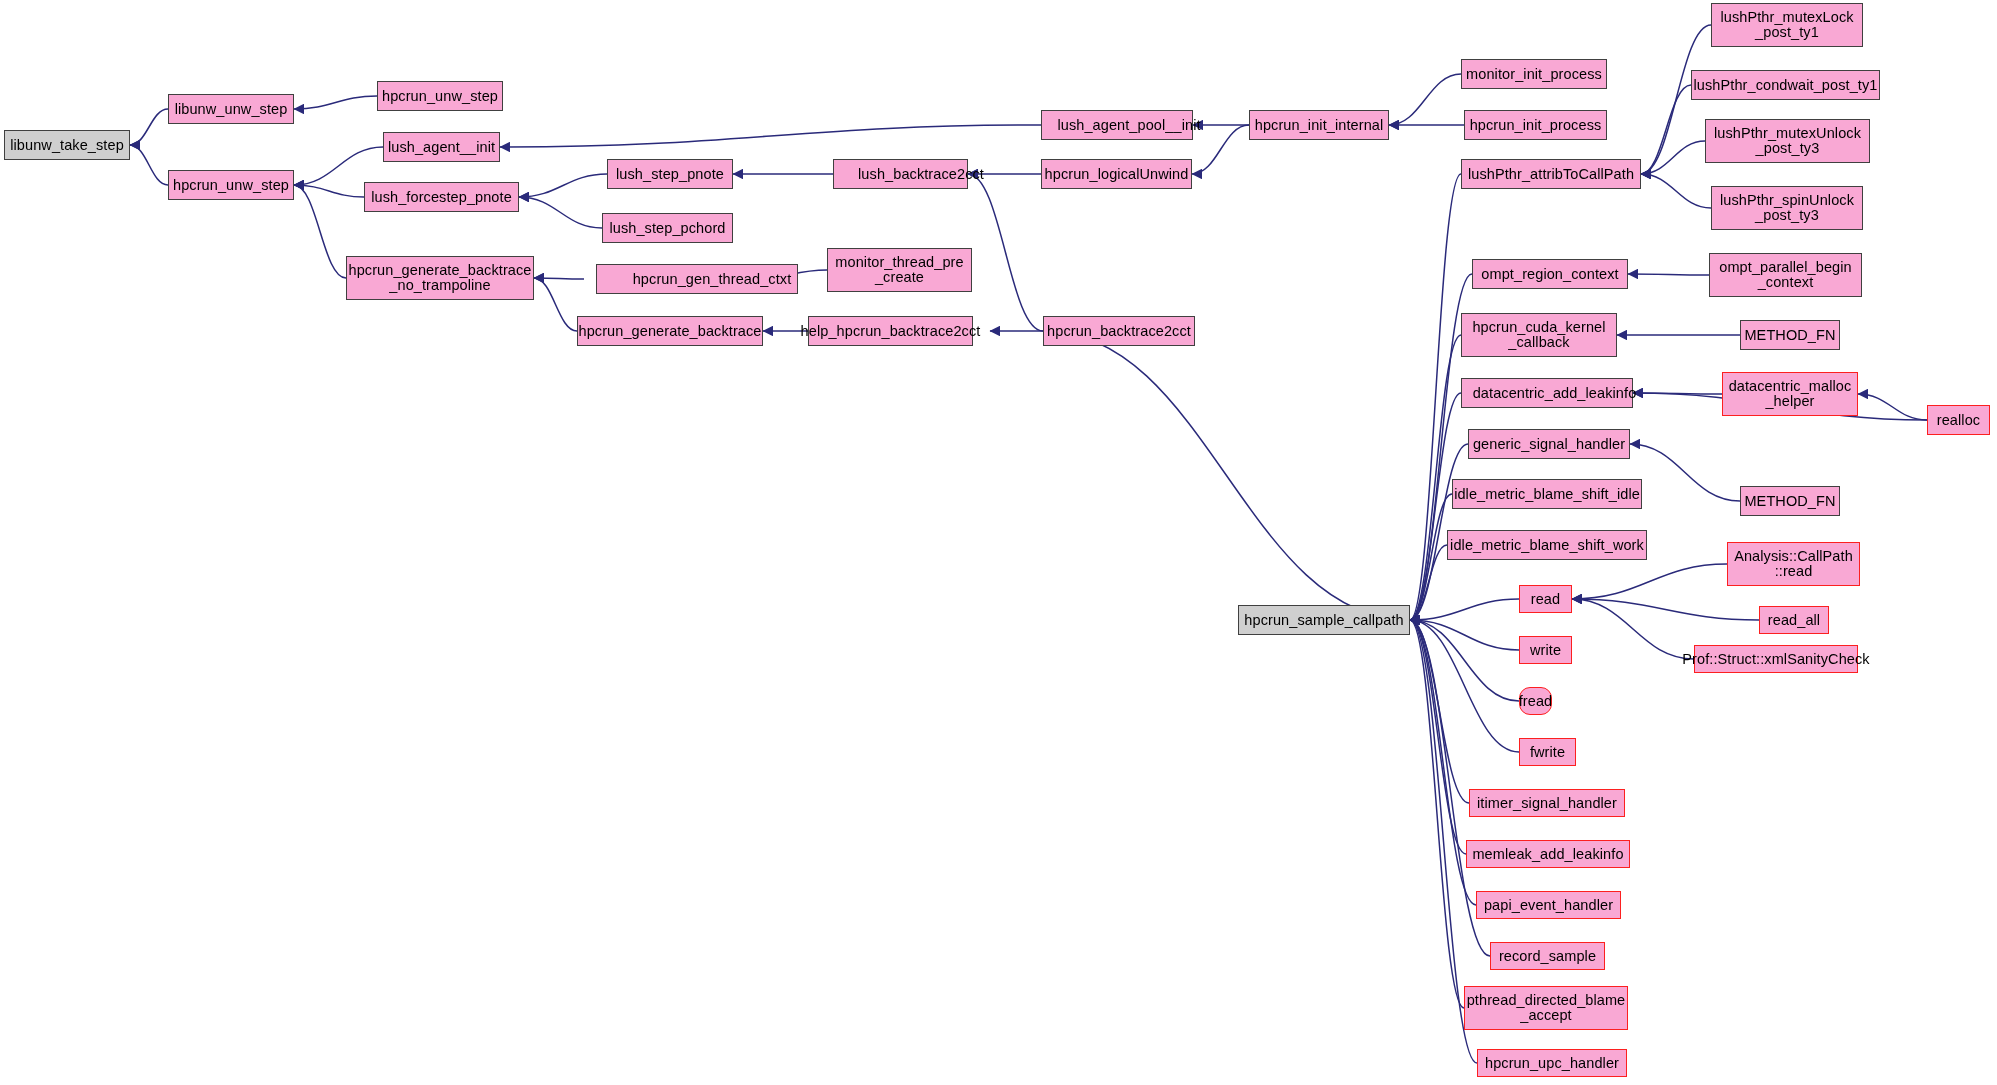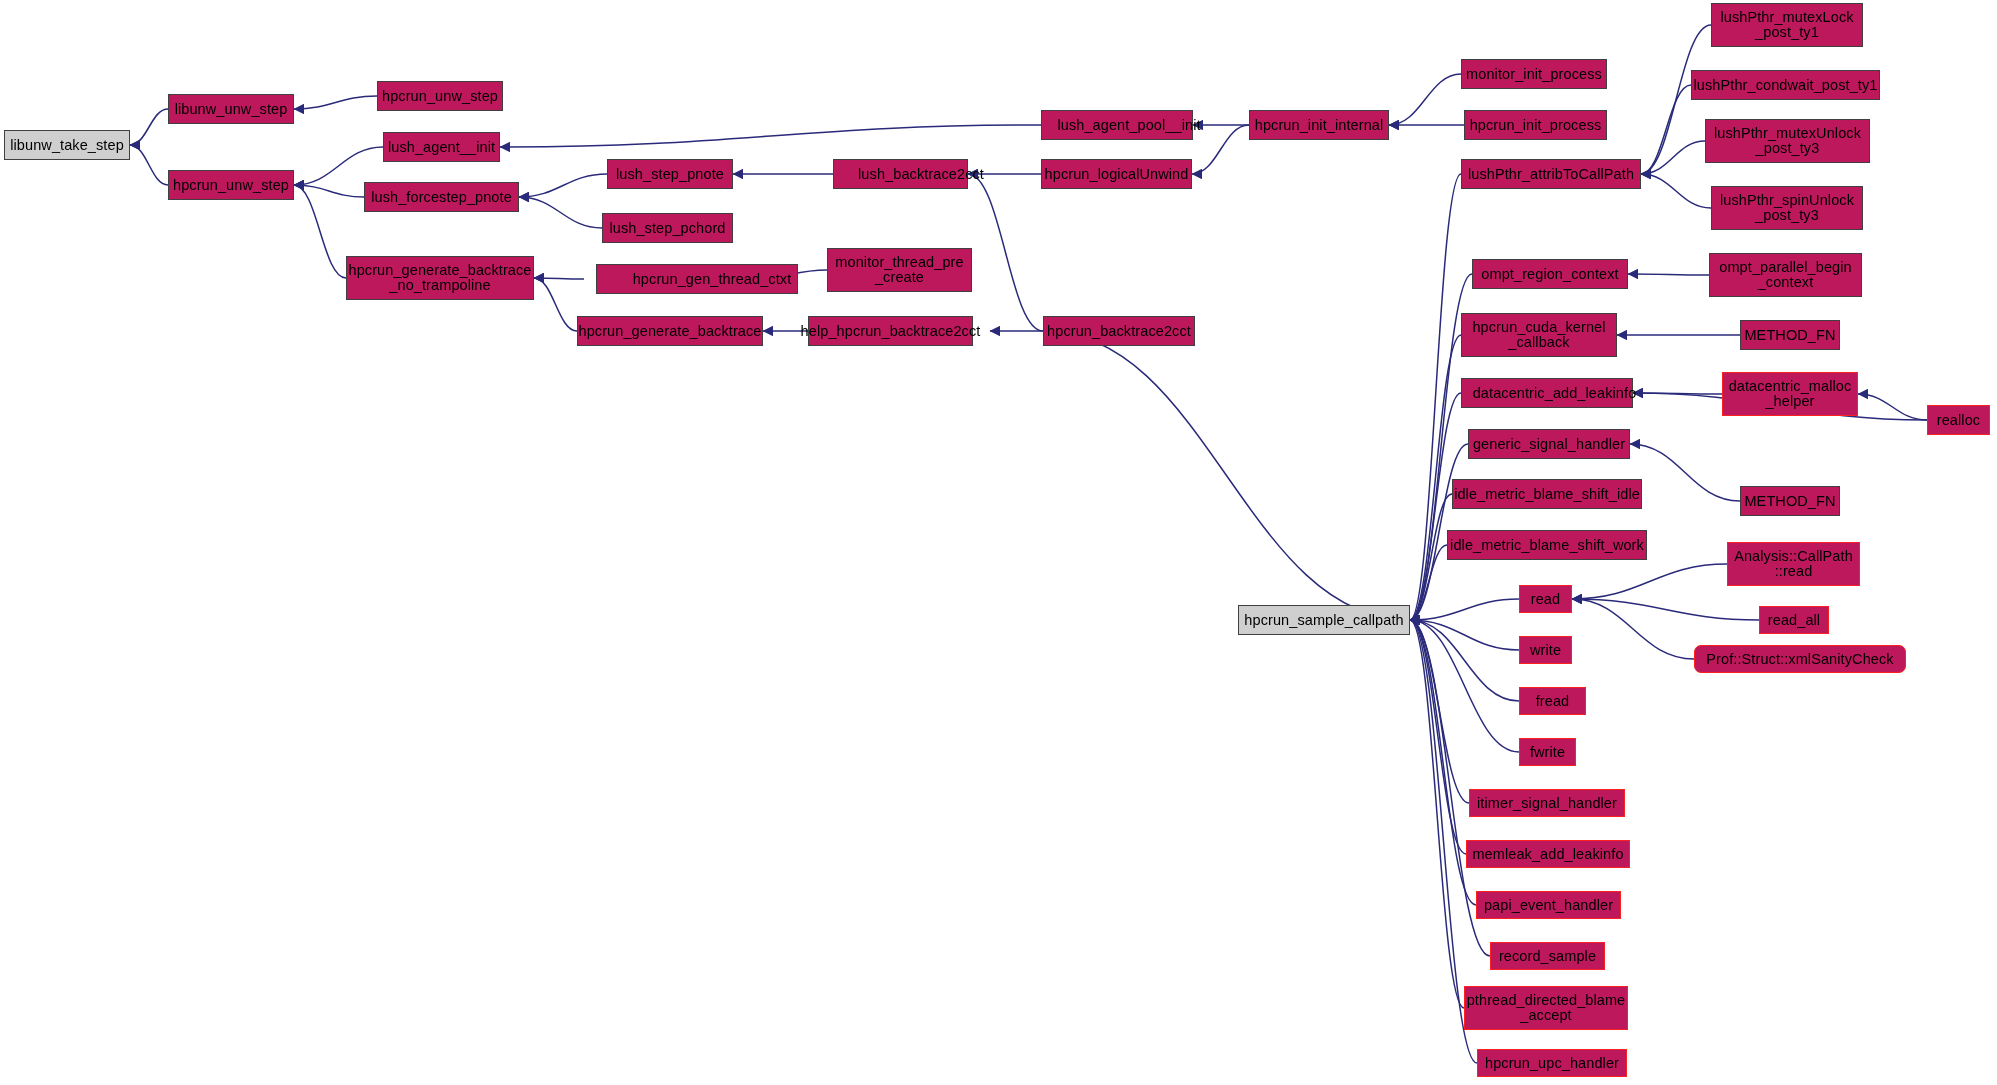--- a/index.html
+++ b/index.html
@@ -26,21 +26,21 @@
     height: 1085px;
     pointer-events: none;
   }
   .node {
     position: absolute;
     box-sizing: border-box;
     display: flex;
     align-items: center;
     justify-content: center;
     text-align: center;
-    background: #be185d;
+    background: #f9a8d4;
     border: 1.6px solid #404040;
     color: #000000;
     font-size: 14.5px;
     line-height: 15px;
     letter-spacing: 0.1px;
     white-space: pre-line;
     padding: 0 3px;
     z-index: 5;
   }
   .node.red {
@@ -160,22 +160,22 @@
       <div class="node" style="left: 1468px; top: 429px; width: 162px; height: 30px;">generic_signal_handler</div>
       <div class="node" style="left: 1452px; top: 479px; width: 190px; height: 30px;">idle_metric_blame_shift_idle</div>
       <div class="node" style="left: 1740px; top: 486px; width: 100px; height: 30px;">METHOD_FN</div>
       <div class="node" style="left: 1447px; top: 530px; width: 200px; height: 30px;">idle_metric_blame_shift_work</div>
       <div class="node red" style="left: 1727px; top: 542px; width: 133px; height: 44px;">Analysis::CallPath
 ::read</div>
       <div class="node focus" style="left: 1238px; top: 605px; width: 172px; height: 30px;">hpcrun_sample_callpath</div>
       <div class="node red" style="left: 1519px; top: 585px; width: 53px; height: 28px;">read</div>
       <div class="node red" style="left: 1759px; top: 606px; width: 70px; height: 28px;">read_all</div>
       <div class="node red" style="left: 1519px; top: 636px; width: 53px; height: 28px;">write</div>
-      <div class="node red" style="left: 1694px; top: 645px; width: 212px; height: 28px; border-radius: 7px;">Prof::Struct::xmlSanityCheck</div>
-      <div class="node red" style="left: 1519px; top: 687px; width: 67px; height: 28px;">fread</div>
+      <div class="node red" style="left: 1694px; top: 645px; width: 164px; height: 28px;">Prof::Struct::xmlSanityCheck</div>
+      <div class="node red" style="left: 1519px; top: 687px; width: 33px; height: 28px; border-radius: 11px;">fread</div>
       <div class="node red" style="left: 1519px; top: 738px; width: 57px; height: 28px;">fwrite</div>
       <div class="node red" style="left: 1469px; top: 789px; width: 156px; height: 28px;">itimer_signal_handler</div>
       <div class="node red" style="left: 1466px; top: 840px; width: 164px; height: 28px;">memleak_add_leakinfo</div>
       <div class="node red" style="left: 1476px; top: 891px; width: 145px; height: 28px;">papi_event_handler</div>
       <div class="node red" style="left: 1490px; top: 942px; width: 115px; height: 28px;">record_sample</div>
       <div class="node red" style="left: 1464px; top: 986px; width: 164px; height: 44px;">pthread_directed_blame
 _accept</div>
       <div class="node red" style="left: 1477px; top: 1049px; width: 150px; height: 28px;">hpcrun_upc_handler</div>
     </div>
 </div>

